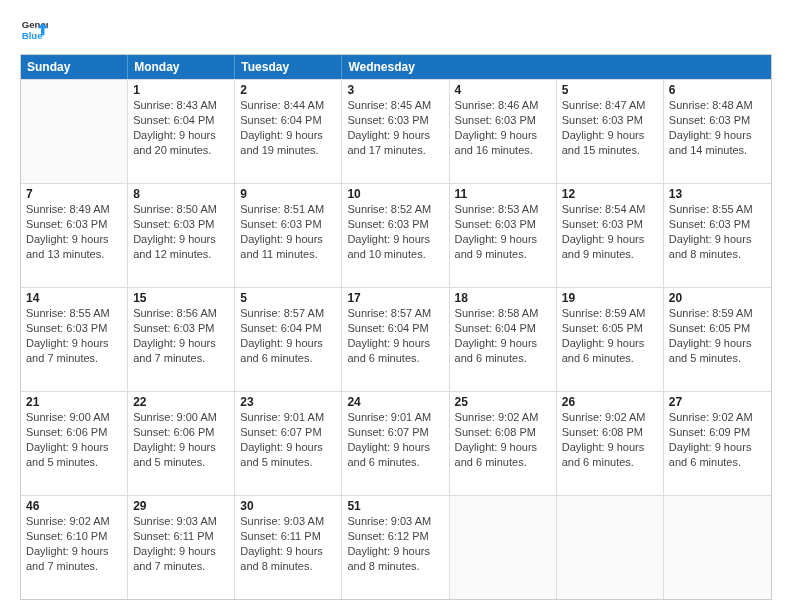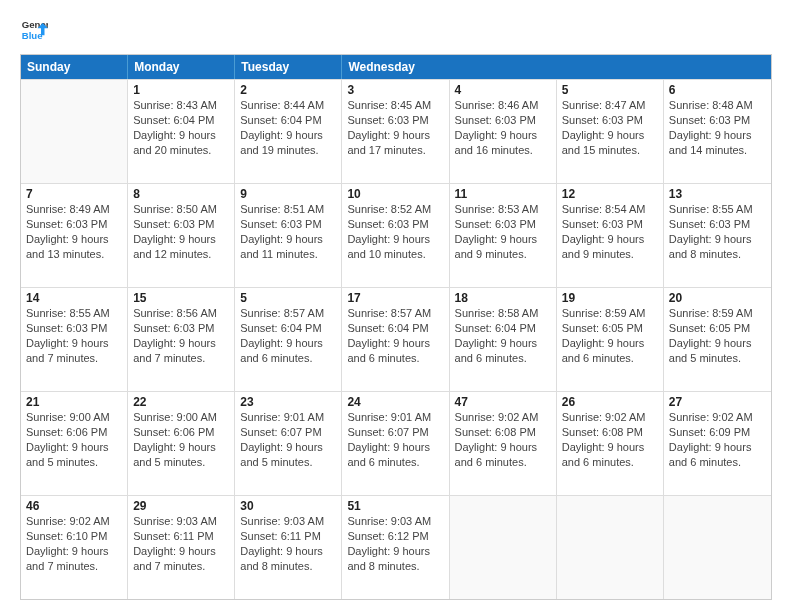--- a/index.html
+++ b/index.html
@@ -225,21 +225,21 @@
           </div>
           <div class="cal-cell">
             <span class="cell-date">23</span>
             <div class="cell-info">Sunrise: 9:01 AM<br>Sunset: 6:07 PM<br>Daylight: 9 hours<br>and 5 minutes.</div>
           </div>
           <div class="cal-cell">
             <span class="cell-date">24</span>
             <div class="cell-info">Sunrise: 9:01 AM<br>Sunset: 6:07 PM<br>Daylight: 9 hours<br>and 6 minutes.</div>
           </div>
           <div class="cal-cell">
-            <span class="cell-date">47</span>
+            <span class="cell-date">25</span>
             <div class="cell-info">Sunrise: 9:02 AM<br>Sunset: 6:08 PM<br>Daylight: 9 hours<br>and 6 minutes.</div>
           </div>
           <div class="cal-cell">
             <span class="cell-date">26</span>
             <div class="cell-info">Sunrise: 9:02 AM<br>Sunset: 6:08 PM<br>Daylight: 9 hours<br>and 6 minutes.</div>
           </div>
           <div class="cal-cell">
             <span class="cell-date">27</span>
             <div class="cell-info">Sunrise: 9:02 AM<br>Sunset: 6:09 PM<br>Daylight: 9 hours<br>and 6 minutes.</div>
           </div>

